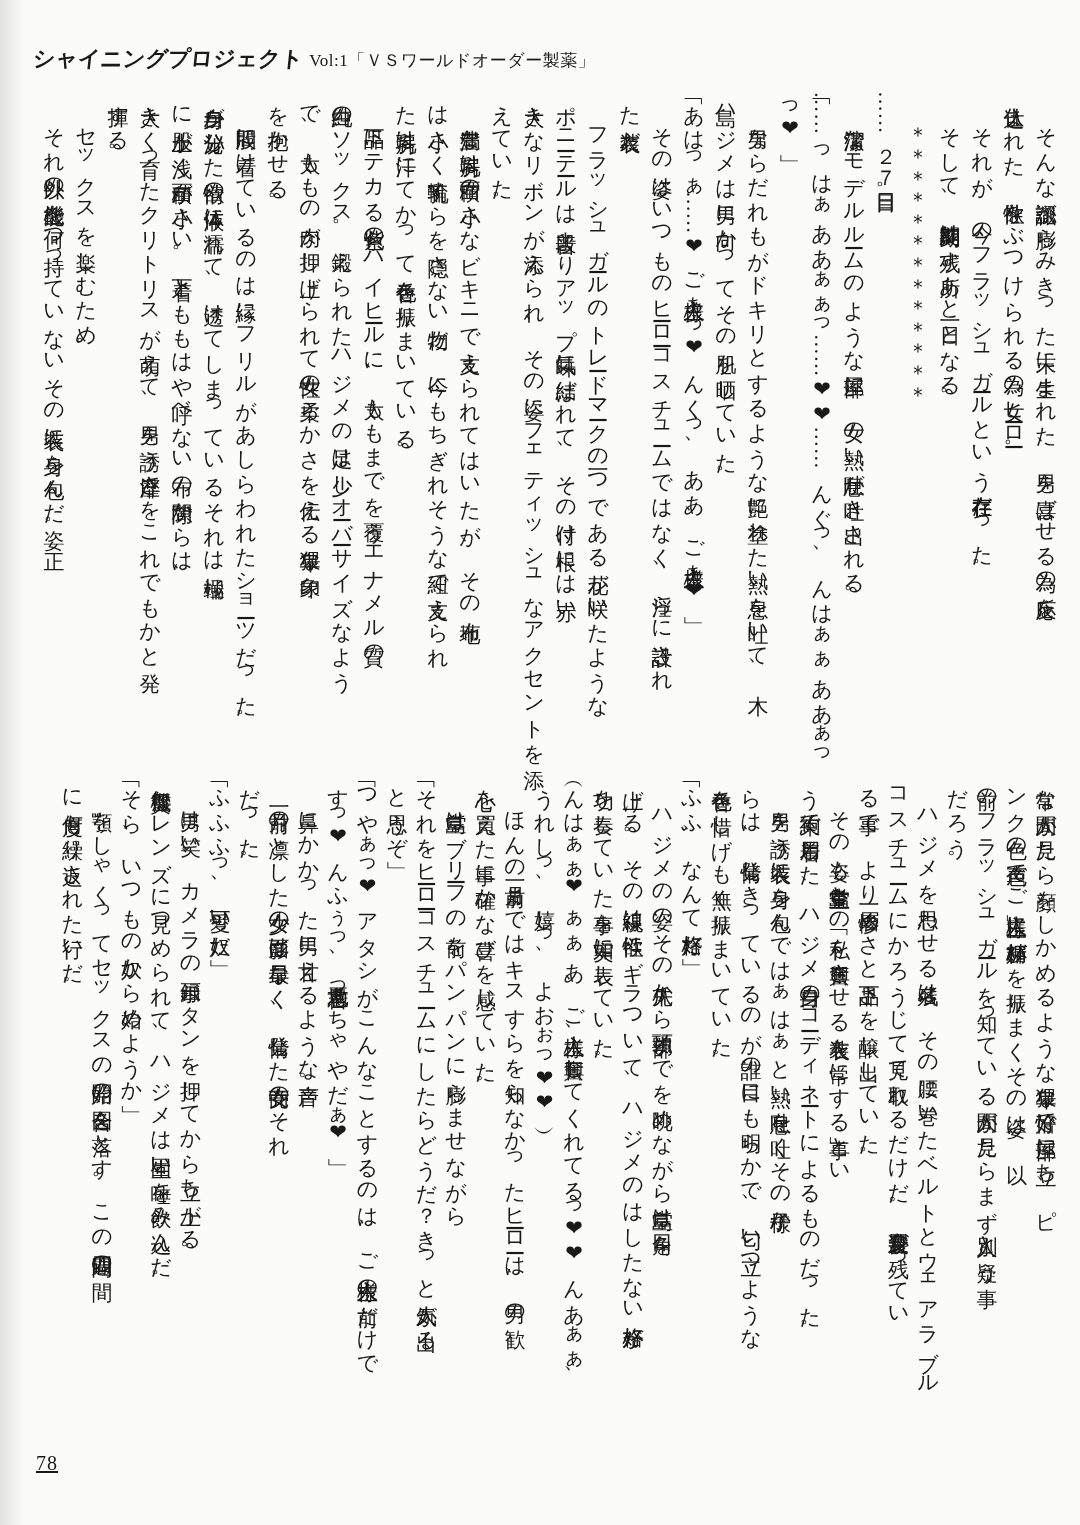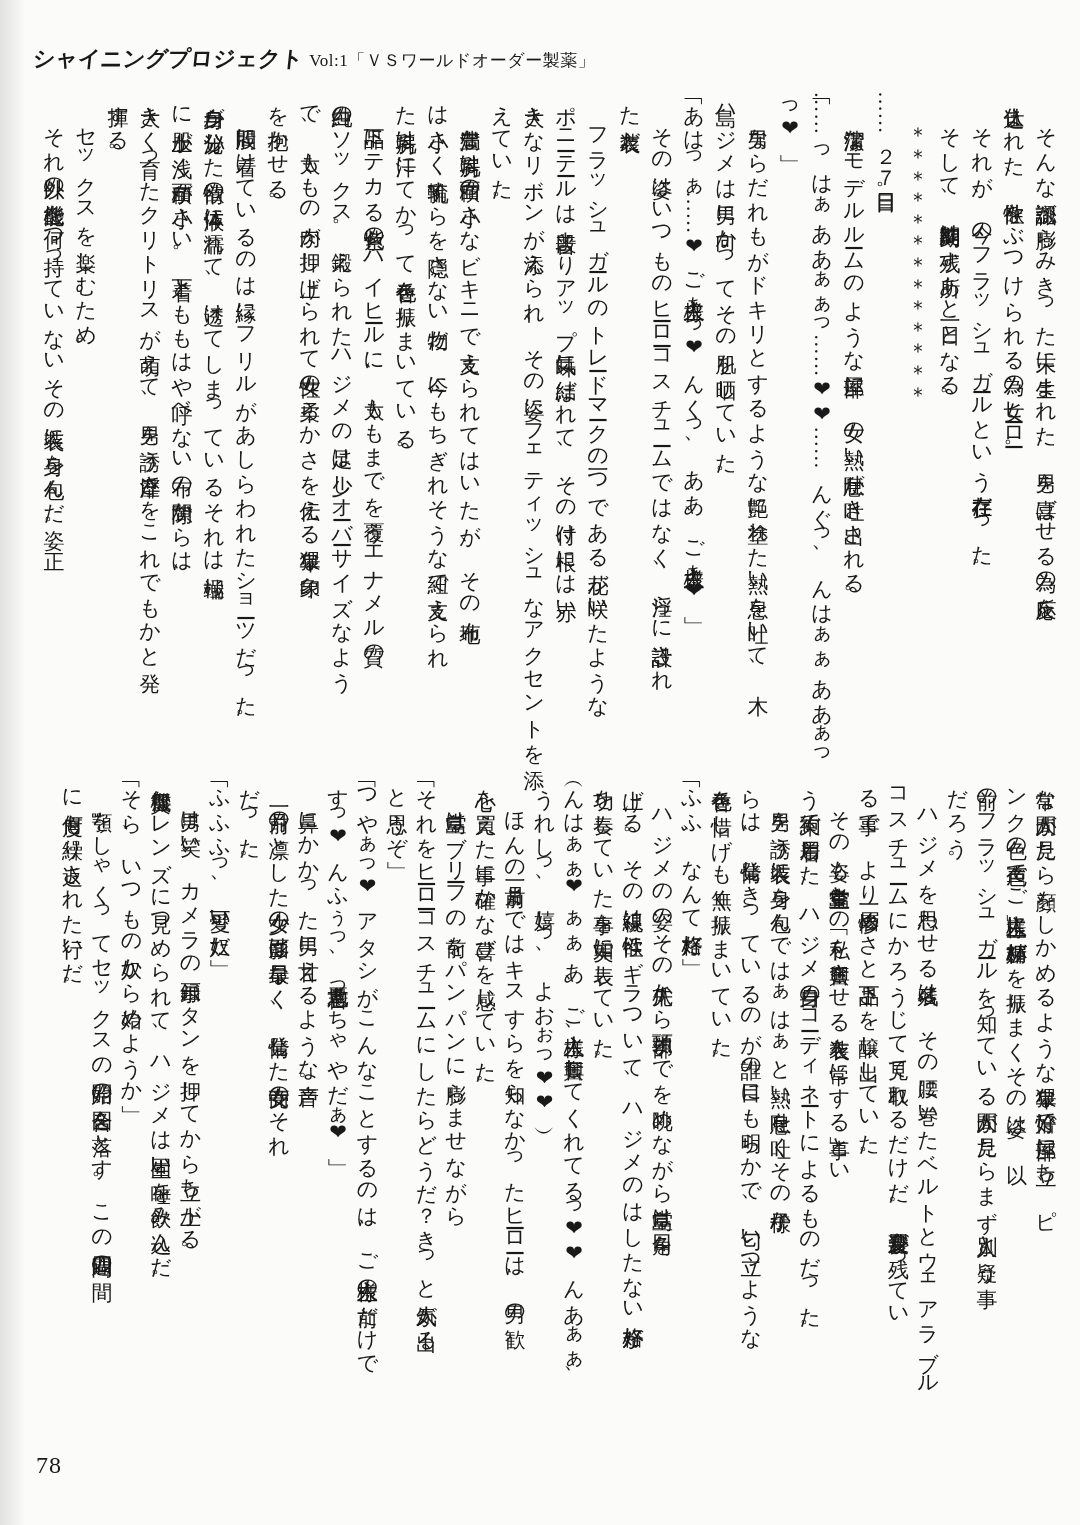--- a/index.html
+++ b/index.html
@@ -73,22 +73,23 @@
     padding: 0;
   }
   #top-block p.col { line-height: 32px; }
   #bottom-block p.col { line-height: 29.5px; }
   .col.indent { text-indent: 22px; }
 
   .page-number {
     position: absolute;
     left: 36px;
     top: 1452px;
-    font-size: 24px;
+    font-size: 20px;
     letter-spacing: 1px;
+    text-decoration: underline;
   }
 </style>
 </head>
 <body>
 
 <div class="page">
 
   <div class="header">
     <span class="logo">シャイニングプロジェクト</span>
     <span class="volume">Vol:1「ＶＳワールドオーダー製薬」</span>

